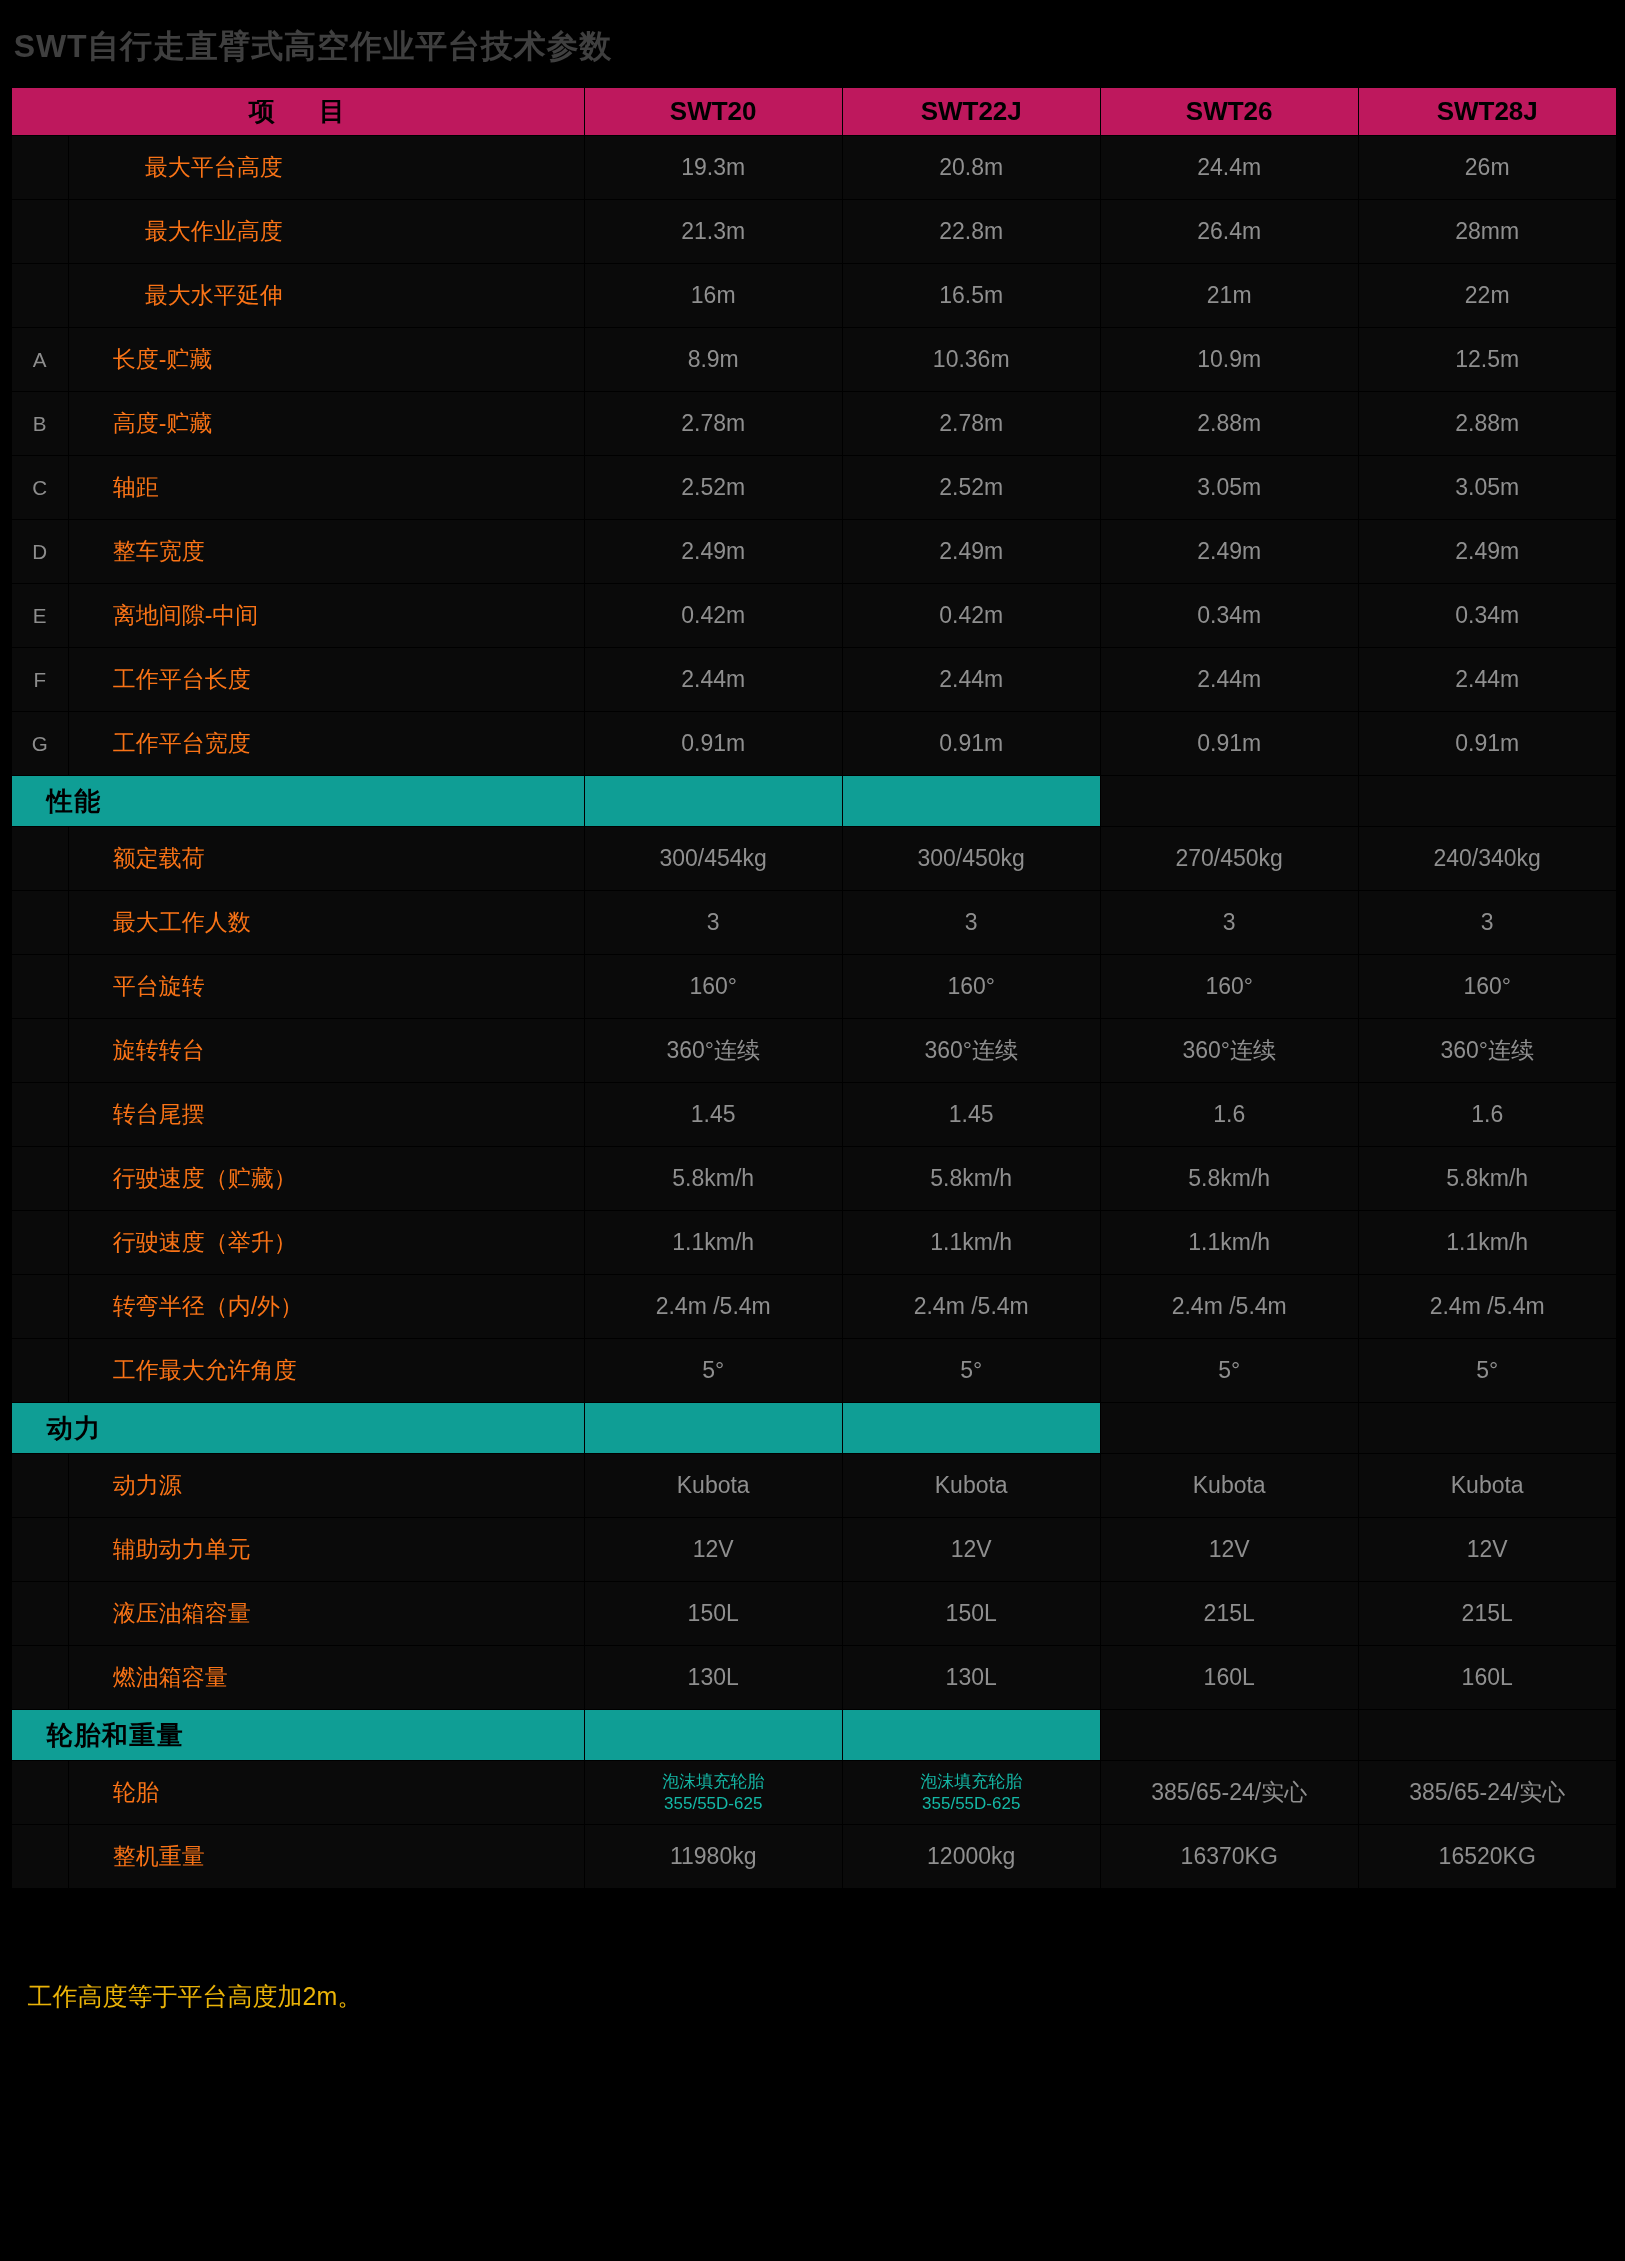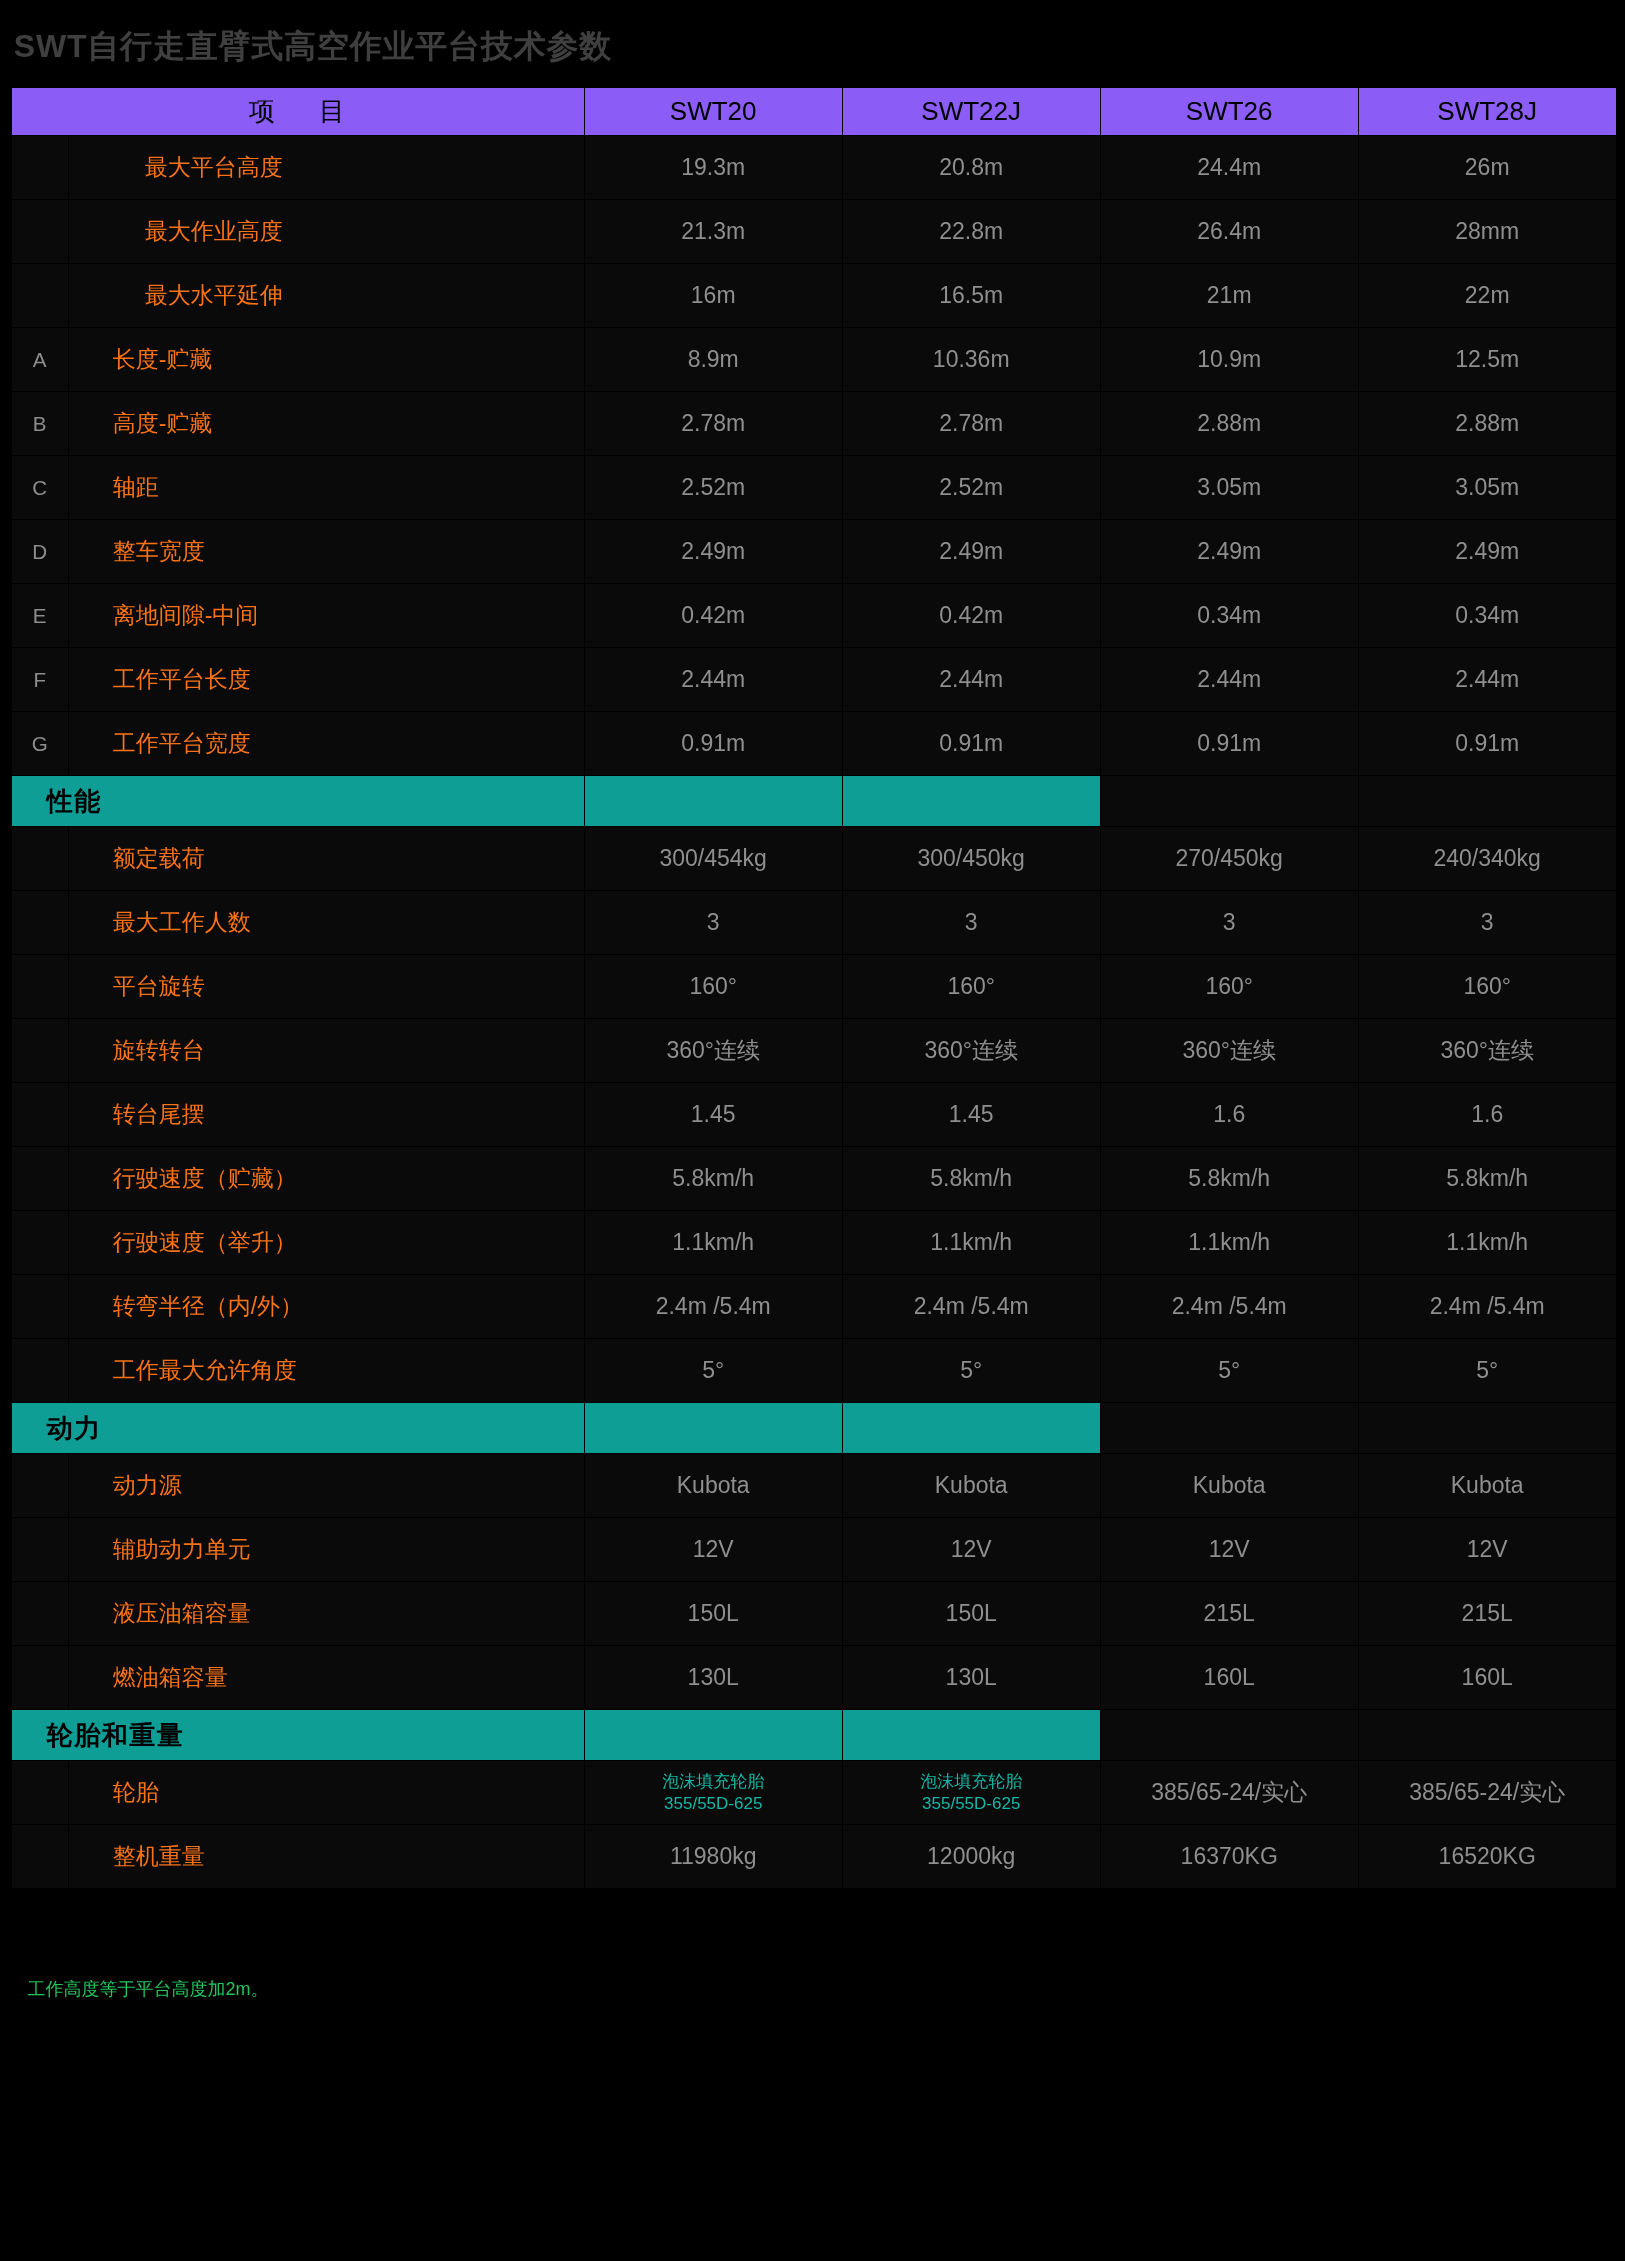--- a/index.html
+++ b/index.html
@@ -38,25 +38,25 @@
   table.spec col.c-letter { width: 57px; }
   table.spec col.c-item   { width: 516px; }
   table.spec col.c-model  { width: 258px; }
 
   table.spec th, table.spec td {
     border: 0.8px solid #000000;
     padding: 0;
     vertical-align: middle;
   }
   .hdr-row th {
-    background: #8b5cf6;
+    background: #be185d;
     color: #000000;
     height: 47px;
     font-size: 26px;
-    font-weight: normal;
+    font-weight: bold;
     text-align: center;
   }
   .hdr-row th.hdr-item {
     letter-spacing: 9.2px;
     padding-left: 7.6px;
   }
   .hdr-row th.hdr-model {
     font-size: 26px;
     letter-spacing: 0px;
   }
@@ -107,22 +107,22 @@
     letter-spacing: 1.5px;
   }
   .section-row td.section-fill-dark {
     background: #0a0a0a;
   }
   .section-row td.section-fill-teal {
     background: #0f9e95;
   }
   .footnotes {
     margin: 84px 0 0 27.5px;
-    color: #22c55e;
-    font-size: 18px;
+    color: #eab308;
+    font-size: 25px;
     line-height: 1.85;
     padding-bottom: 31px;
   }
   .footnotes div { white-space: pre; }
 </style>
 </head>
 <body>
 
 <div class="page">
 

